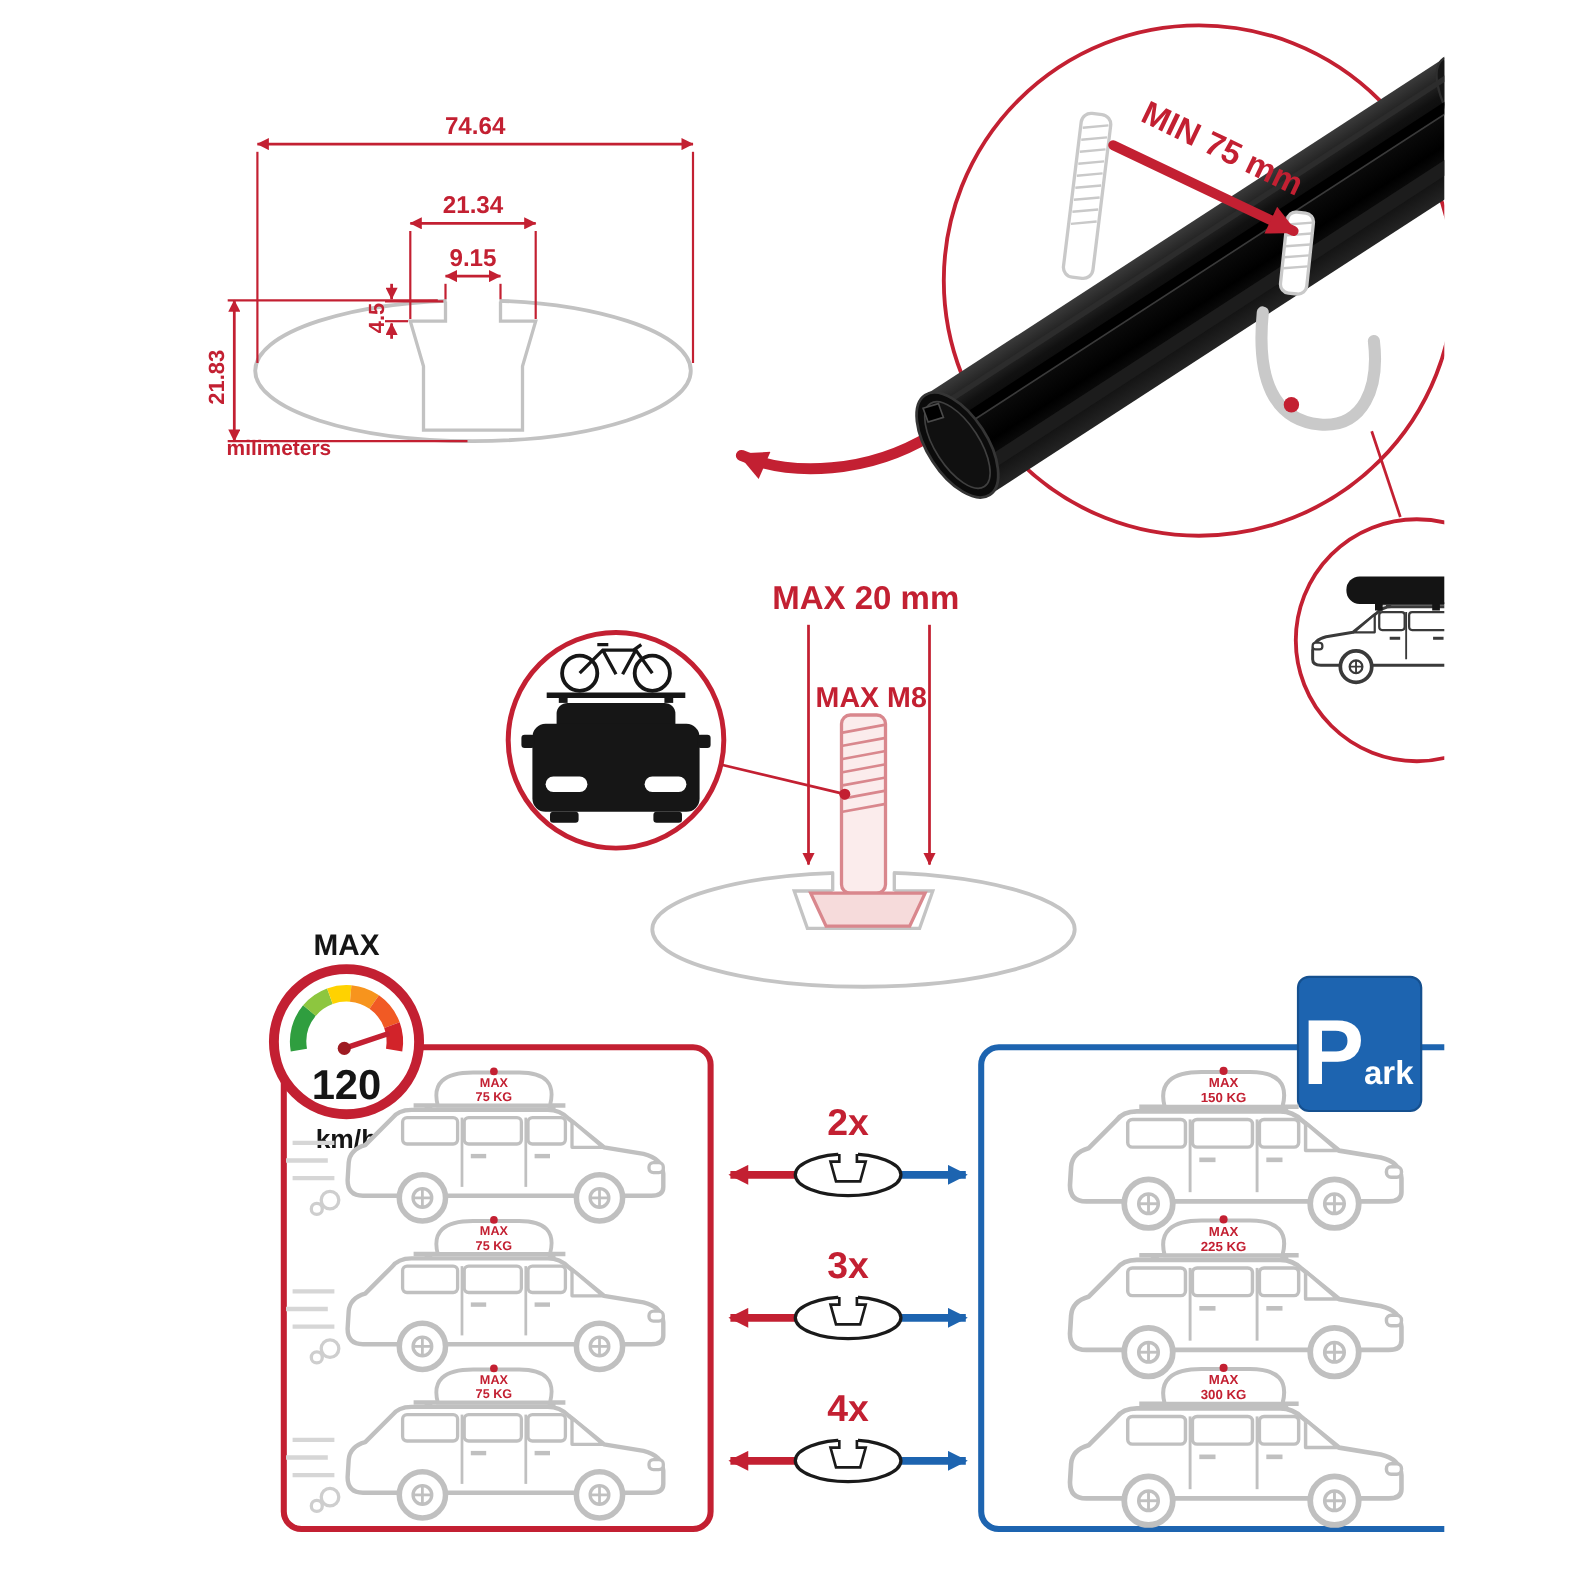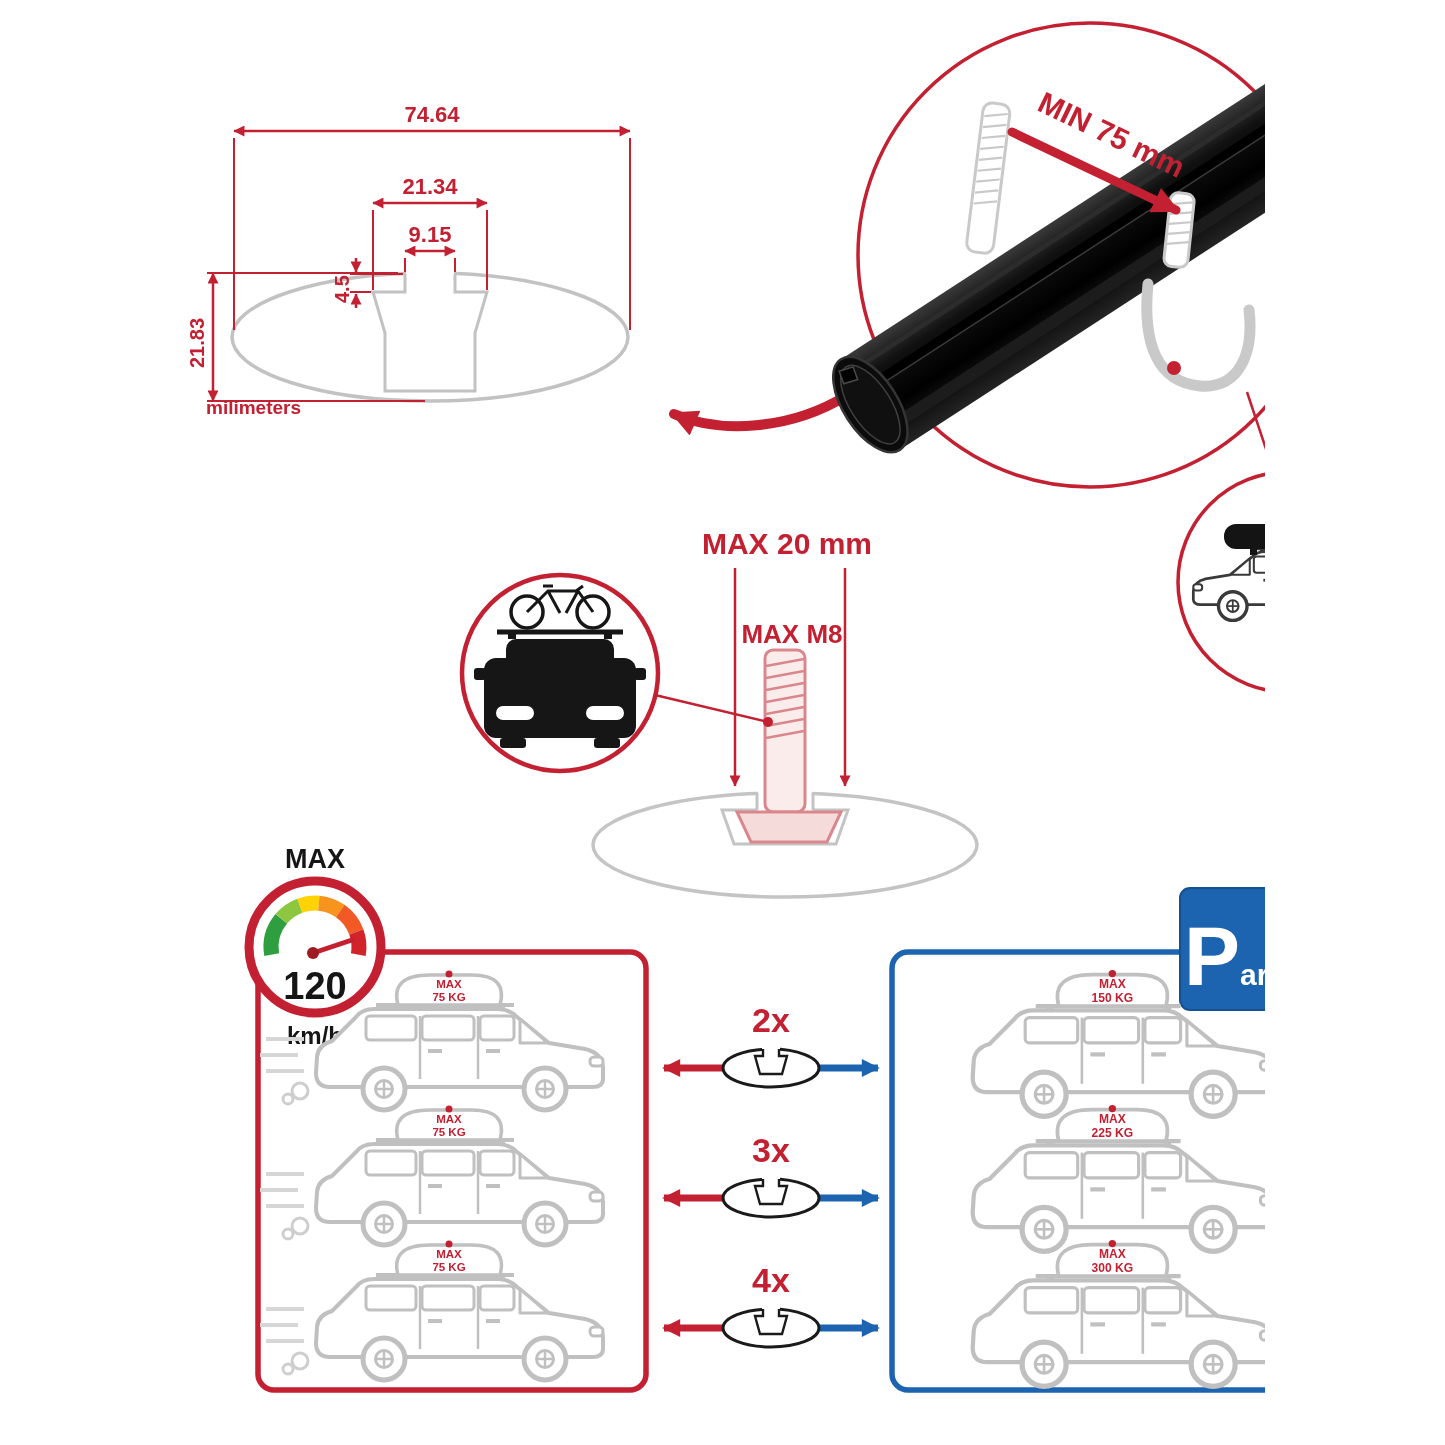--- a/index.html
+++ b/index.html
@@ -1,16 +1,16 @@
 <!DOCTYPE html>
 <html><head>
 <meta charset="utf-8">
 <style>
   html,body{margin:0;padding:0;background:#fff;}
-  .stage{position:relative;width:1265px;height:1445px;background:#fff;overflow:hidden;}
+  .stage{position:relative;width:1265px;height:1445px;background:#fff;overflow:hidden;padding-left:48px;}
   svg{position:absolute;left:0;top:0;}
   .t{font-family:"Liberation Sans",sans-serif;}
   .dim{font-size:22px;font-weight:bold;fill:#c32032;}
   .dim-sm{font-size:20px;font-weight:bold;fill:#c32032;}
   .unit{font-size:19px;font-weight:bold;fill:#c32032;}
   .red-big{font-size:30px;font-weight:bold;fill:#c32032;}
   .red-mid{font-size:26px;font-weight:bold;fill:#c32032;}
   .mult{font-size:34px;font-weight:bold;fill:#c32032;}
   .blk-label{font-size:27px;font-weight:bold;fill:#151515;}
   .speed-num{font-size:38px;font-weight:bold;fill:#151515;}

